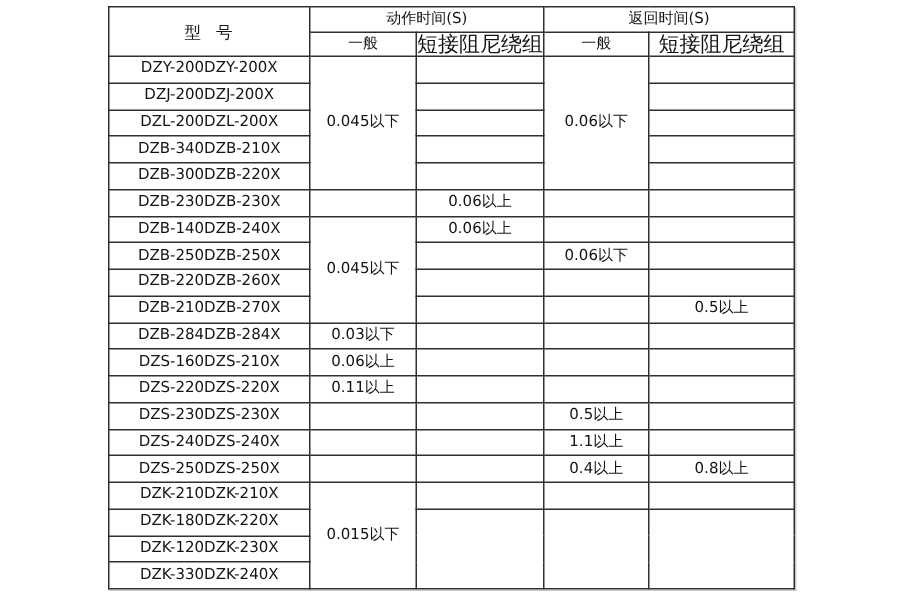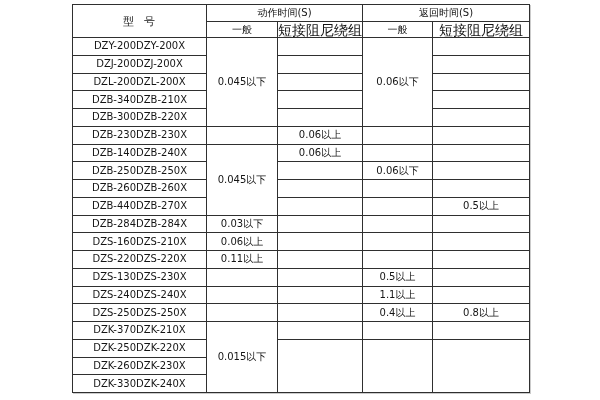--- a/index.html
+++ b/index.html
@@ -143,32 +143,32 @@
               <span>DZB-250X</span>
             </div>
           </td>
           <td></td>
           <td>0.06以下</td>
           <td></td>
         </tr>
         <tr>
           <td>
             <div class="model-pair">
-              <span>DZB-260</span>
+              <span>DZB-220</span>
               <span>DZB-260X</span>
             </div>
           </td>
           <td></td>
           <td></td>
           <td></td>
         </tr>
         <tr>
           <td>
             <div class="model-pair">
-              <span>DZB-440</span>
+              <span>DZB-210</span>
               <span>DZB-270X</span>
             </div>
           </td>
           <td></td>
           <td></td>
           <td>0.5以上</td>
         </tr>
         <tr>
           <td>
             <div class="model-pair">
@@ -201,21 +201,21 @@
             </div>
           </td>
           <td>0.11以上</td>
           <td></td>
           <td></td>
           <td></td>
         </tr>
         <tr>
           <td>
             <div class="model-pair">
-              <span>DZS-130</span>
+              <span>DZS-230</span>
               <span>DZS-230X</span>
             </div>
           </td>
           <td></td>
           <td></td>
           <td>0.5以上</td>
           <td></td>
         </tr>
         <tr>
           <td>
@@ -237,44 +237,44 @@
             </div>
           </td>
           <td></td>
           <td></td>
           <td>0.4以上</td>
           <td>0.8以上</td>
         </tr>
         <tr>
           <td>
             <div class="model-pair">
-              <span>DZK-370</span>
+              <span>DZK-210</span>
               <span>DZK-210X</span>
             </div>
           </td>
           <td rowspan="4">0.015以下</td>
           <td></td>
           <td></td>
           <td></td>
         </tr>
         <tr>
           <td>
             <div class="model-pair">
-              <span>DZK-250</span>
+              <span>DZK-180</span>
               <span>DZK-220X</span>
             </div>
           </td>
           <td rowspan="3"></td>
           <td rowspan="3"></td>
           <td rowspan="3"></td>
         </tr>
         <tr>
           <td>
             <div class="model-pair">
-              <span>DZK-260</span>
+              <span>DZK-120</span>
               <span>DZK-230X</span>
             </div>
           </td>
         </tr>
         <tr>
           <td>
             <div class="model-pair">
               <span>DZK-330</span>
               <span>DZK-240X</span>
             </div>

